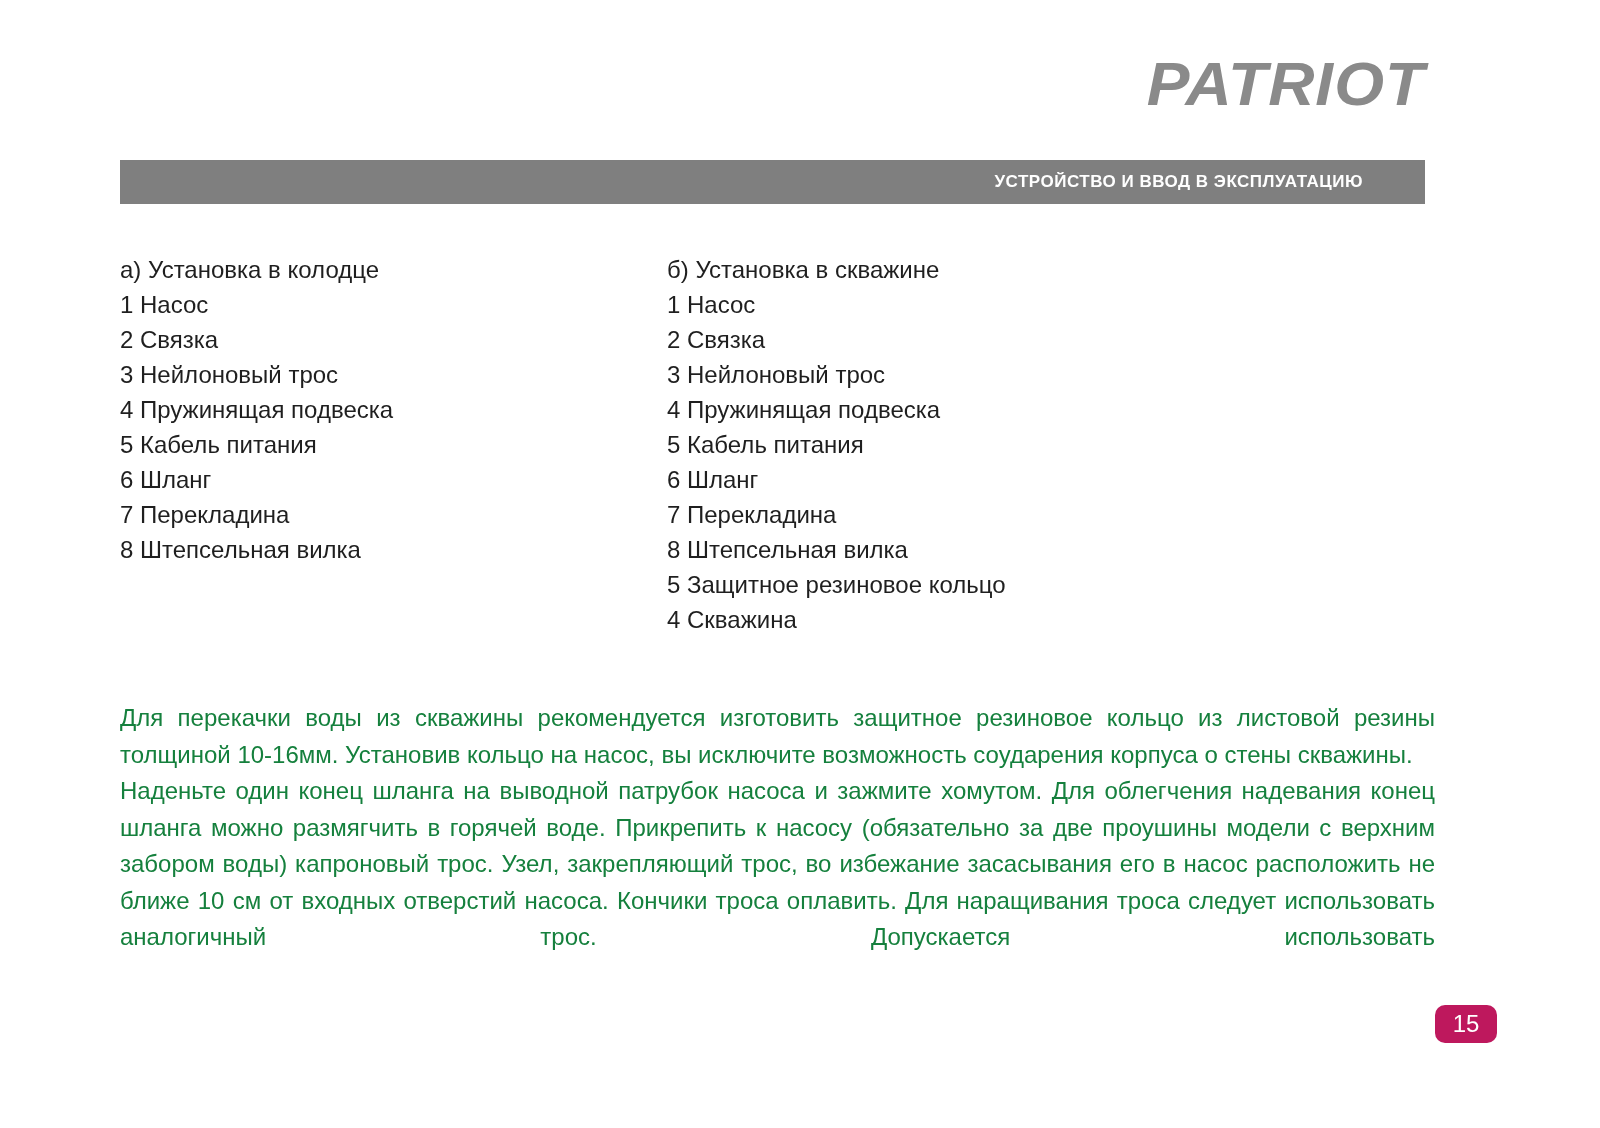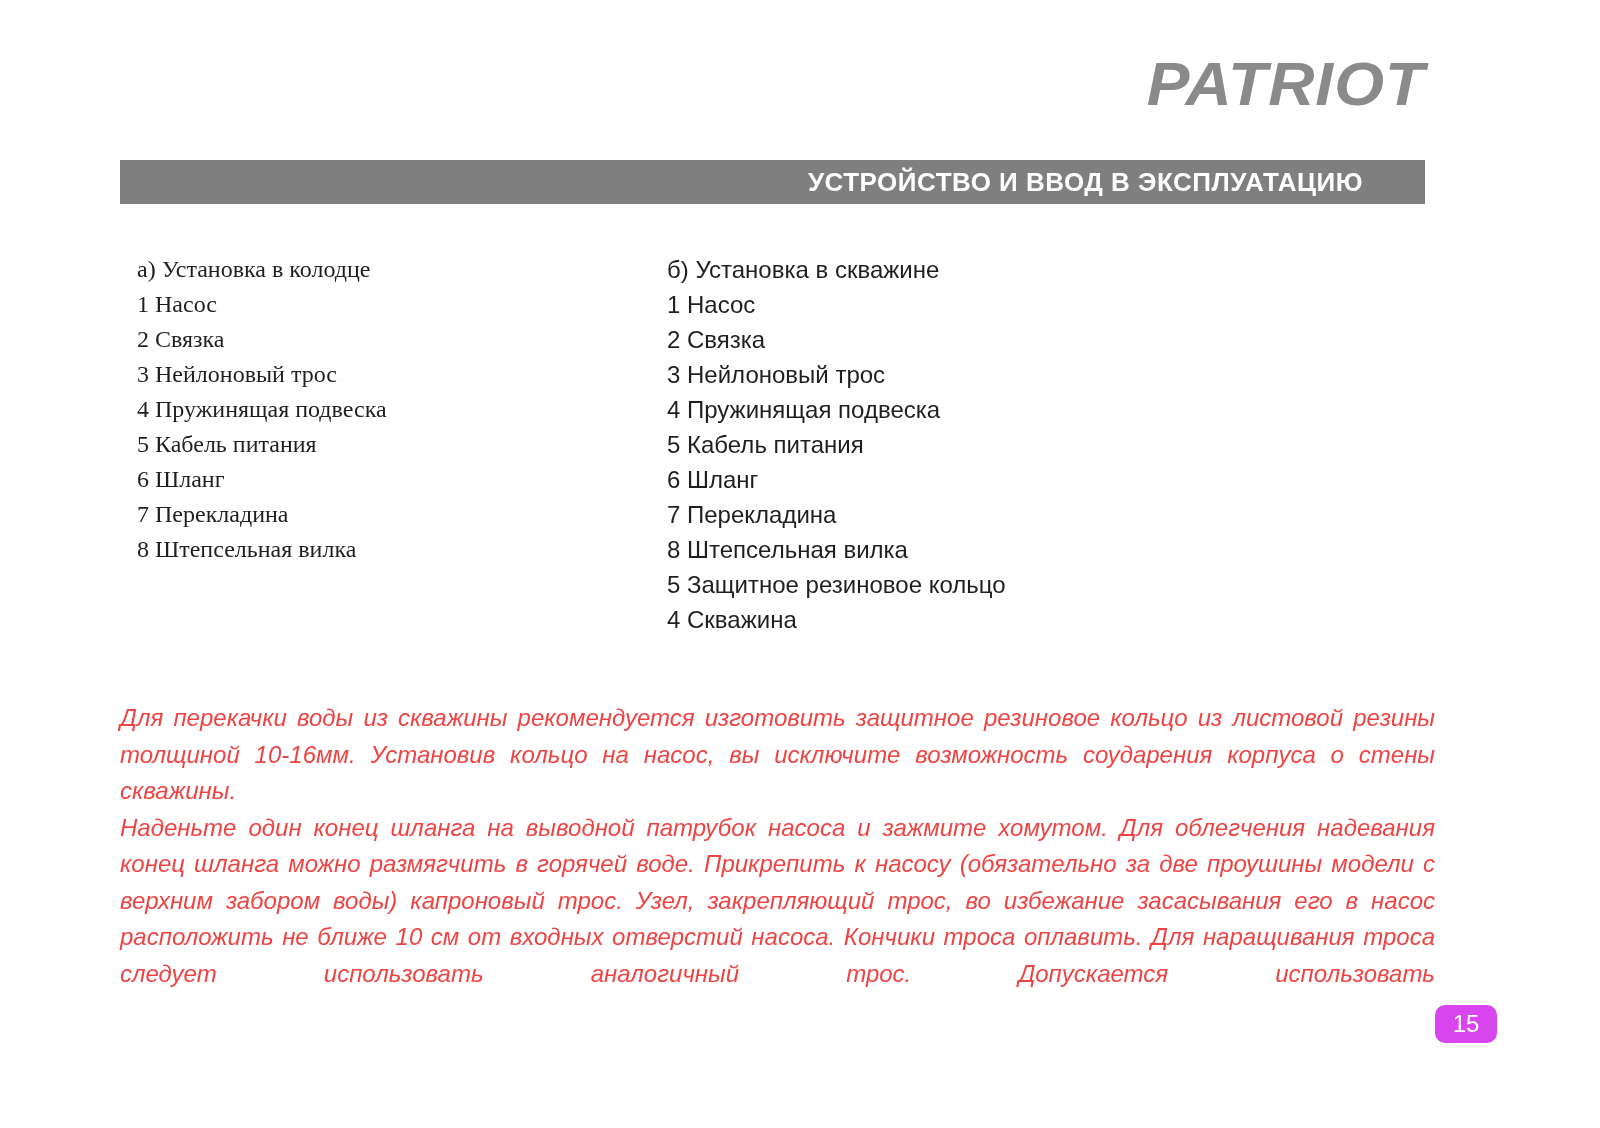--- a/index.html
+++ b/index.html
@@ -39,67 +39,66 @@
     height: 44px;
     background: #7f7f7f;
     display: flex;
     align-items: center;
     justify-content: flex-end;
     padding-right: 62px;
     box-sizing: border-box;
   }
   .title-bar .title-text {
     color: #ffffff;
-    font-size: 26px;
+    font-size: 17px;
     font-weight: bold;
     letter-spacing: 0.5px;
     white-space: nowrap;
   }
   .lists {
     position: absolute;
     left: 120px;
     top: 252px;
     width: 1310px;
   }
   .list-col {
     position: absolute;
     top: 0;
   }
-  .list-col.left  { left: 17px; font-family: Liberation Serif, serif; }
+  .list-col.left  { left: 0; }
   .list-col.right { left: 547px; }
   .list-line {
     font-size: 24px;
     line-height: 35px;
     white-space: nowrap;
     color: #1f1f1f;
   }
   .body-text {
     position: absolute;
     left: 120px;
     top: 700px;
     width: 1315px;
   }
   .para {
     font-size: 24px;
     line-height: 36.5px;
     text-align: justify;
-    color: #ef4444;
+    color: #15803d;
     margin: 0;
-    font-style: italic;
   }
   .para.justify-last {
     text-align-last: justify;
   }
   .page-badge {
     position: absolute;
     right: 103px;
     top: 1005px;
     width: 62px;
     height: 38px;
-    background: #d946ef;
+    background: #be185d;
     border-radius: 10px;
     display: flex;
     align-items: center;
     justify-content: center;
   }
   .page-badge .num {
     color: #ffffff;
     font-size: 24px;
   }
 </style>

